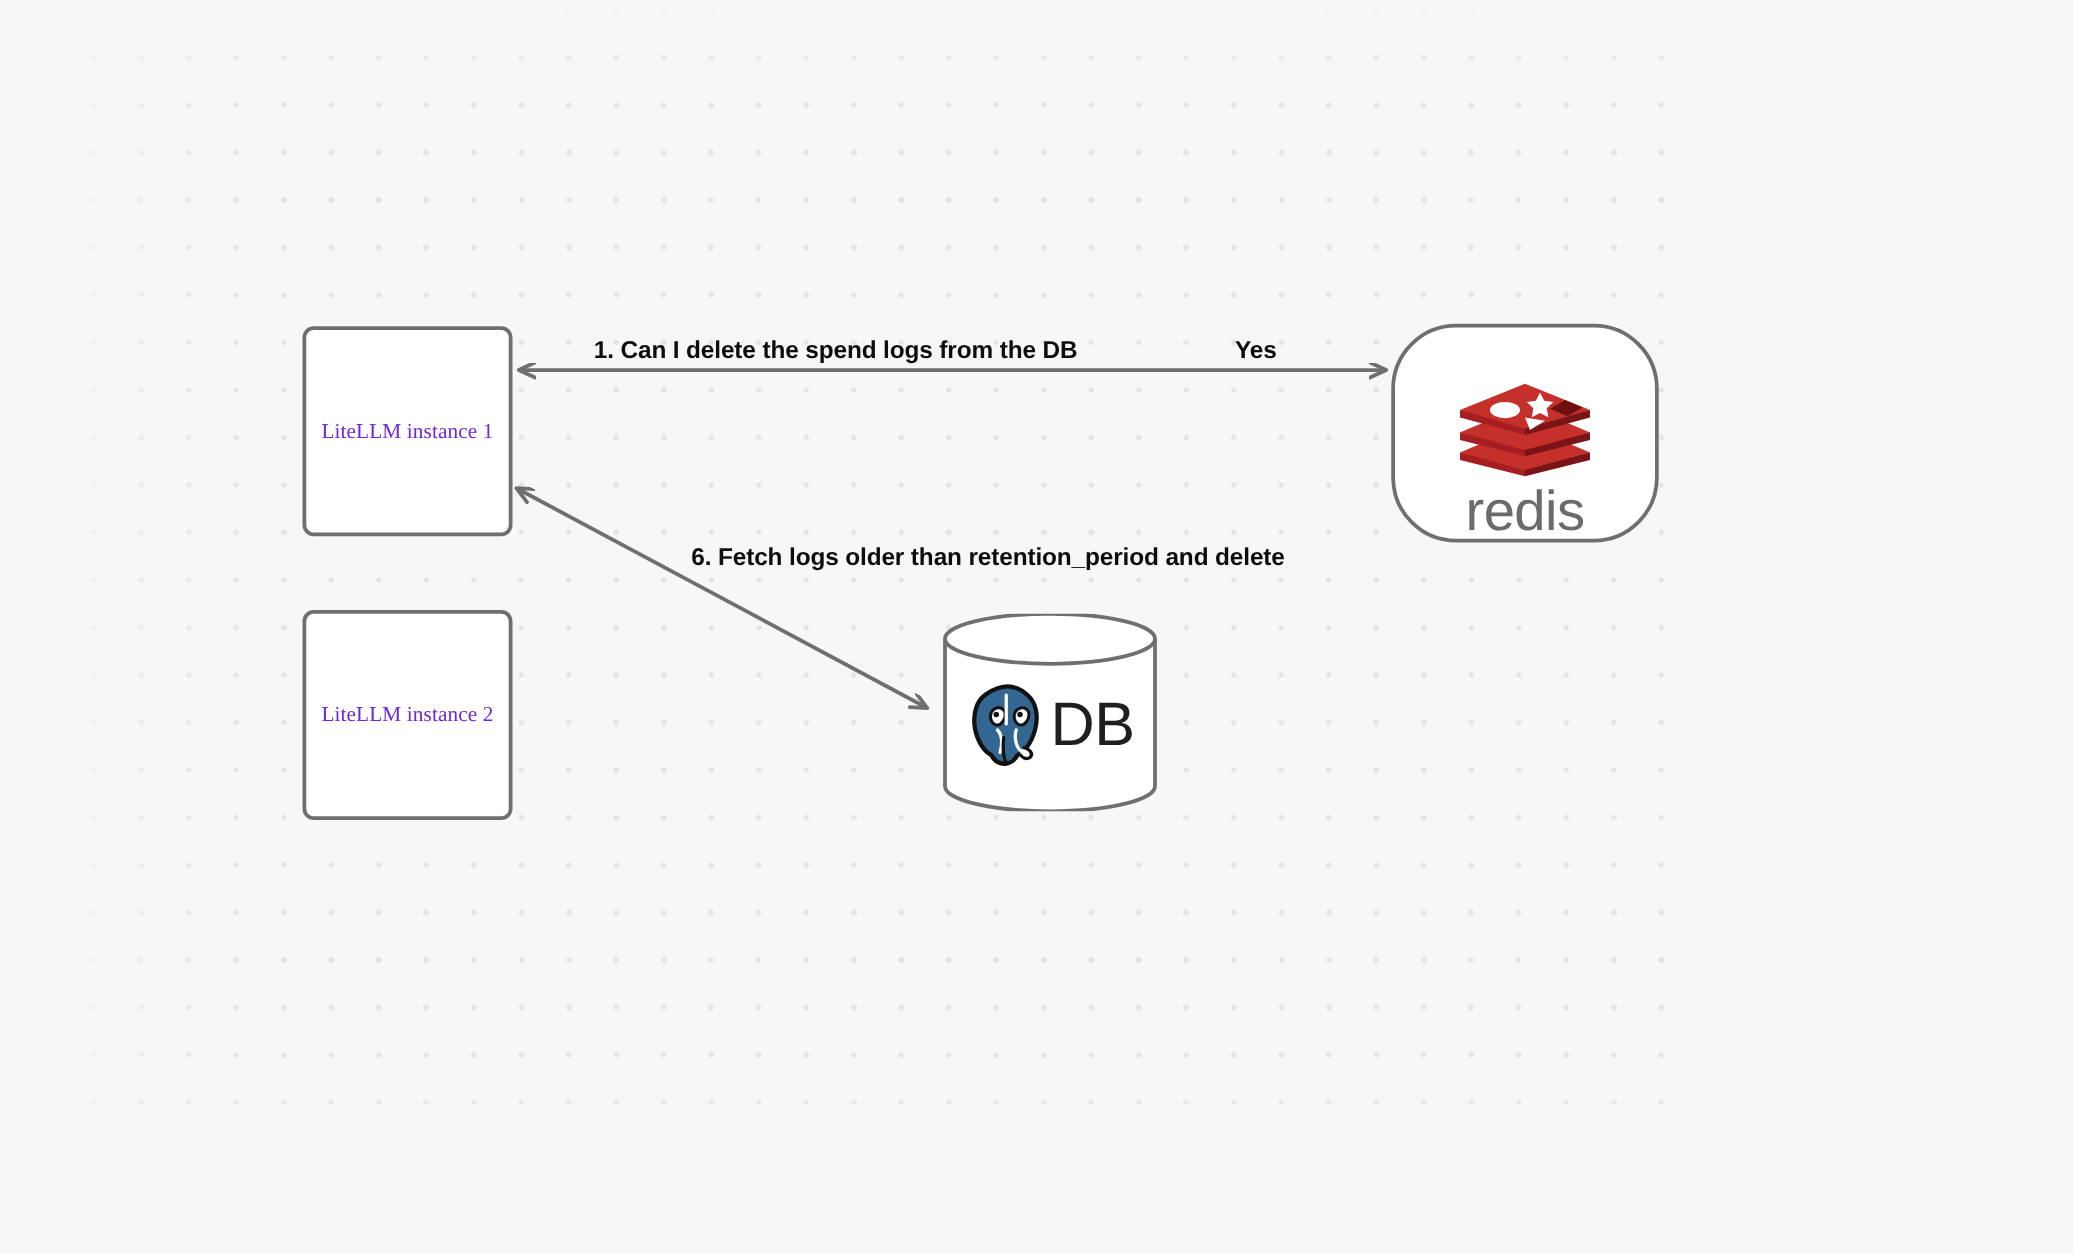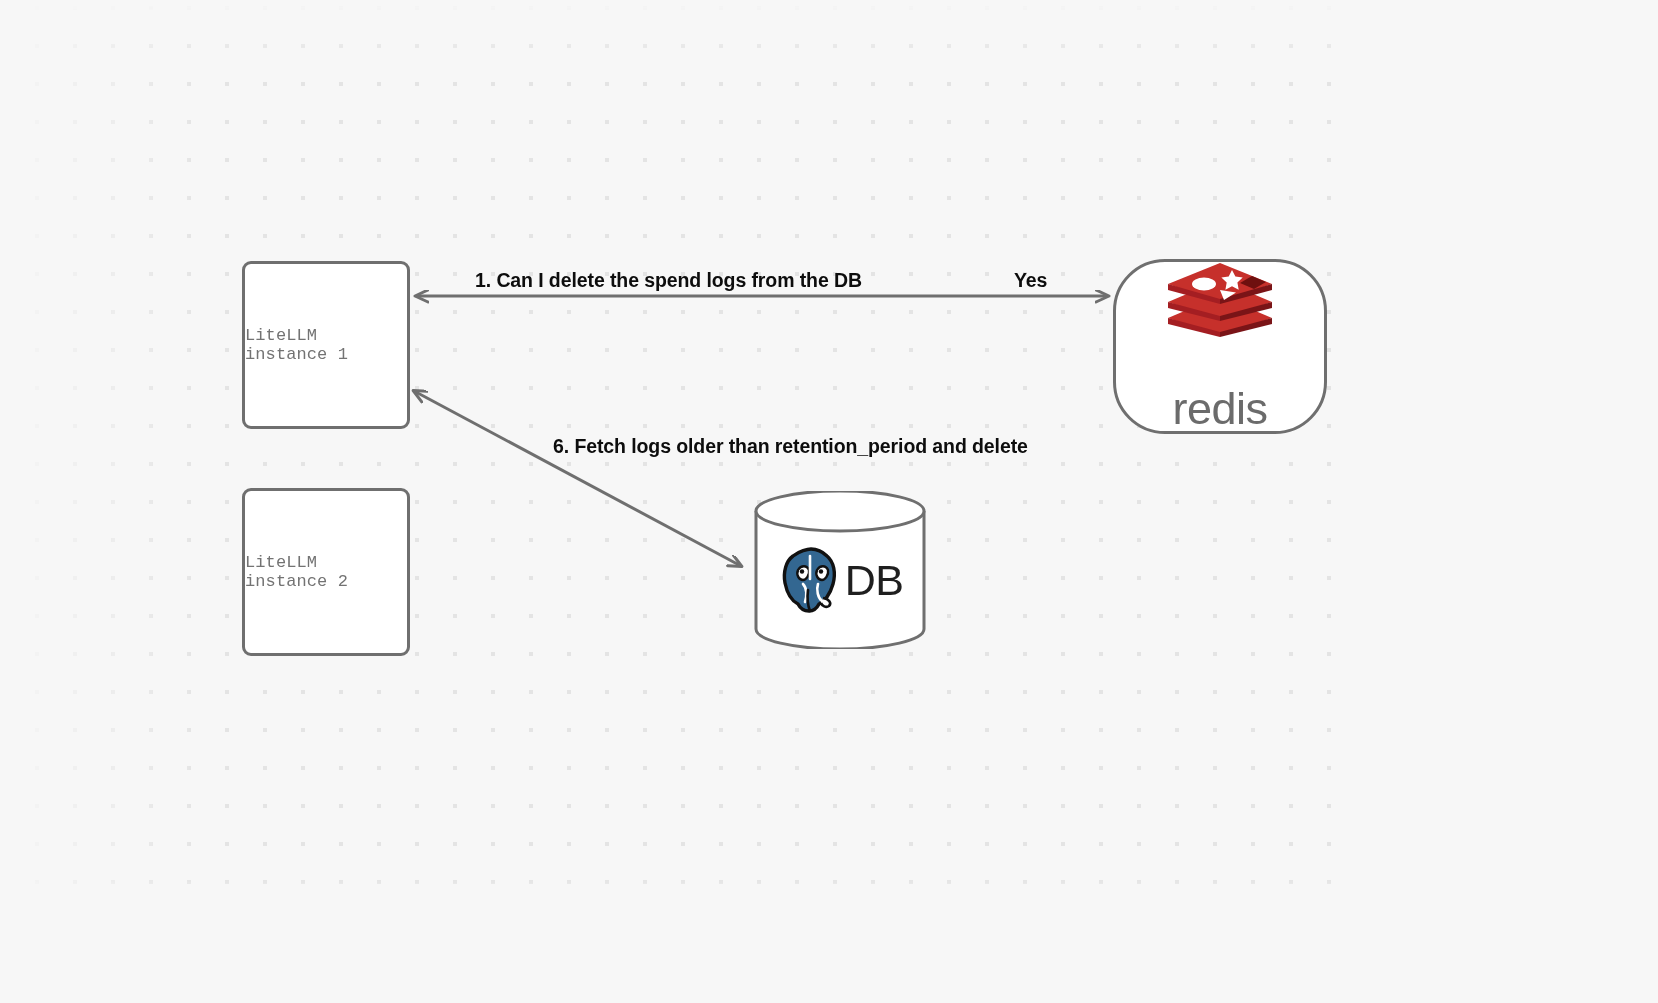--- a/index.html
+++ b/index.html
@@ -39,38 +39,38 @@
     box-sizing: border-box;
     background: #ffffff;
     border: 3px solid #6f6f6f;
     border-radius: 9px;
     display: flex;
     align-items: center;
     justify-content: center;
   }
   .node-label {
     font-size: 17px;
-    color: #737373;
-    font-family: Liberation Mono, monospace;
+    color: #6d28d9;
+    font-family: Liberation Serif, serif;
     letter-spacing: 0.1px;
   }
   #redis-node {
     position: absolute;
     left: 1113px;
     top: 259px;
     width: 214px;
     height: 175px;
     box-sizing: border-box;
     background: #ffffff;
     border: 3px solid #6f6f6f;
     border-radius: 52px;
     display: flex;
     flex-direction: column;
     align-items: center;
-    justify-content: space-between;
+    justify-content: flex-end;
   }
   #db-node {
     position: absolute;
     left: 753px;
     top: 491px;
     width: 174px;
     height: 158px;
   }
   .edge-label {
     position: absolute;
@@ -107,21 +107,21 @@
       </marker>
     </defs>
 
     <line x1="416" y1="296" x2="1108" y2="296" stroke="#6f6f6f" stroke-width="3" marker-start="url(#arrow-start)" marker-end="url(#arrow-end)"></line>
 
     <line x1="414" y1="391" x2="741" y2="566" stroke="#6f6f6f" stroke-width="3" marker-start="url(#arrow-start)" marker-end="url(#arrow-end)"></line>
   </svg>
 
   <div class="edge-label" style="left:475px; top:269px;">1.  Can I delete the spend logs from the DB</div>
 
-  <div class="edge-label" style="left:1014px; top:269px;">Yes</div>
+  <div class="edge-label" style="left:988px; top:269px;">Yes</div>
 
   <div class="edge-label" style="left:553px; top:435px;">6.  Fetch logs older than retention_period and delete</div>
 
   <div class="node-box" style="left:242px; top:261px; width:168px; height:168px;">
     <span class="node-label">LiteLLM instance 1</span>
   </div>
 
   <div class="node-box" style="left:242px; top:488px; width:168px; height:168px;">
     <span class="node-label">LiteLLM instance 2</span>
   </div>
@@ -181,17 +181,17 @@
           </g>
           <g fill="none" stroke="#ffffff" stroke-width="2.6" stroke-linecap="round">
             <path d="M26,38 C30,42 30,50 28,56"></path>
             <path d="M41,38 C39,44 41,52 45,55"></path>
             <path d="M33,10 C33,18 33,26 33,33"></path>
           </g>
           <path d="M31,44 C30,52 31,60 33,65" fill="none" stroke="#111111" stroke-width="2.6" stroke-linecap="round"></path>
           <path d="M46,52 C52,53 55,57 52,60 C49,62 45,60 44,57" fill="#ffffff" stroke="#111111" stroke-width="2.6" stroke-linejoin="round"></path>
         </svg>
       </span>
-      <span style="font-family:'Liberation Sans',sans-serif; font-size:43px; color:#1f1f1f; line-height:1; margin-left:2px; letter-spacing:-0.5px;">DB</span>
+      <span style="font-family:'Liberation Sans',sans-serif; font-size:49px; color:#1f1f1f; line-height:1; margin-left:2px; letter-spacing:-0.5px;">DB</span>
     </div>
   </div>
 
 </div>
 
 </body></html>

